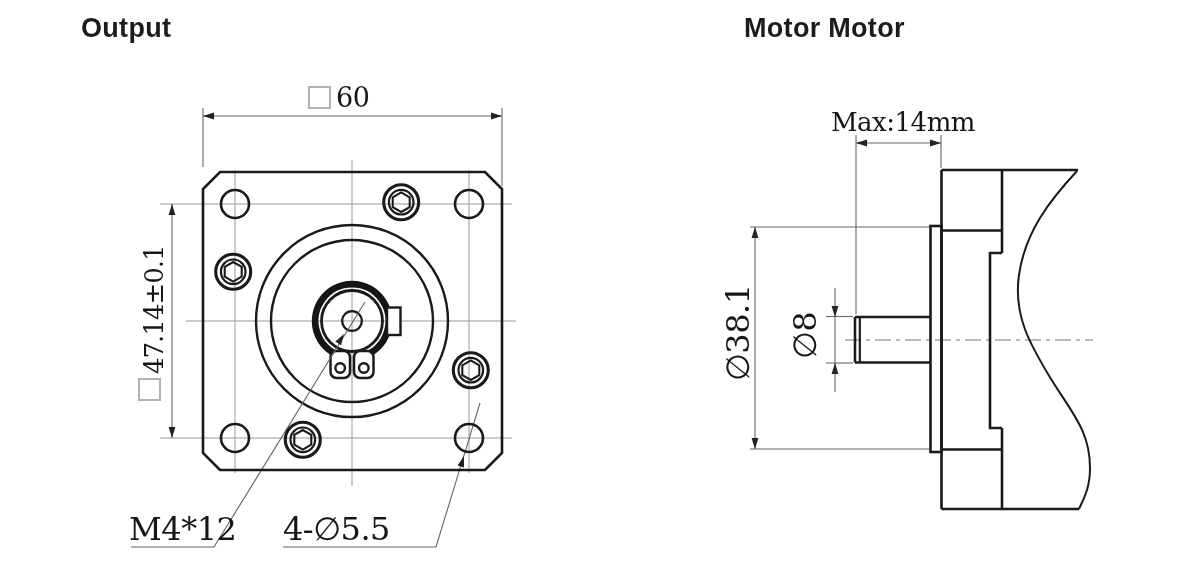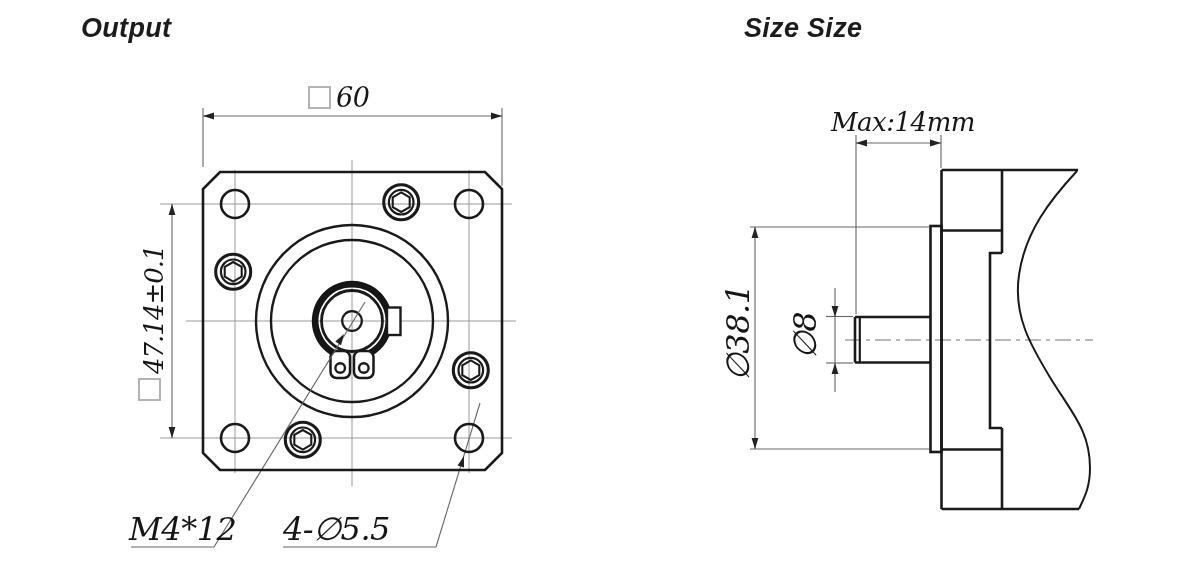--- a/index.html
+++ b/index.html
@@ -1,17 +1,17 @@
 <!DOCTYPE html>
 <html><head>
 <meta charset="utf-8">
 <style>
   html,body{margin:0;padding:0;background:#fff;}
   .canvas{position:relative;width:1200px;height:574px;background:#fff;overflow:hidden;
-          font-family:"Liberation Sans",sans-serif;font-style:italic;}
+          font-family:"Liberation Sans",sans-serif;}
   .view-title{position:absolute;top:13px;font-size:27px;font-weight:600;color:#1c1c1c;
               letter-spacing:.3px;white-space:nowrap;}
   #output-title{left:81px;}
   #motor-title{left:744px;}
   svg.drawing{position:absolute;left:0;top:0;}
   .thick{fill:none;stroke:#1a1a1a;stroke-width:2.6;stroke-linejoin:miter;}
   .med{fill:none;stroke:#1a1a1a;stroke-width:2.2;}
   .ring{fill:none;stroke:#151515;stroke-width:6.8;}
   .thin{fill:none;stroke:#666;stroke-width:1.1;}
   .cl{fill:none;stroke:#999;stroke-width:1;}
@@ -23,21 +23,21 @@
   .cadtext{font-family:"DejaVu Serif","Liberation Serif",serif;fill:#161616;letter-spacing:-0.5px;}
   .fs26{font-size:26px;} .fs27{font-size:27px;} .fs32{font-size:32px;}
   .rot{letter-spacing:-1px;}
 </style>
 </head>
 <body>
 
 <div class="canvas">
 
   <div id="output-title" class="view-title">Output</div>
-  <div id="motor-title" class="view-title">Size Size</div>
+  <div id="motor-title" class="view-title">Motor Motor</div>
 
   <svg class="drawing" width="1200" height="574" viewBox="0 0 1200 574">
     <defs>
       <g id="hex-screw">
         <circle r="17.5" class="thick" style="stroke-width:3.1"></circle>
         <circle r="12.3" class="med"></circle>
         <polygon points="8.49,4.9 0,9.8 -8.49,4.9 -8.49,-4.9 0,-9.8 8.49,-4.9" style="fill:none;stroke:#1a1a1a;stroke-width:2.1"></polygon>
       </g>
       <circle id="plain-hole" r="14" class="thick"></circle>
       <polygon id="arr" points="0,0 -11,3.4 -11,-3.4" class="arrow"></polygon>

